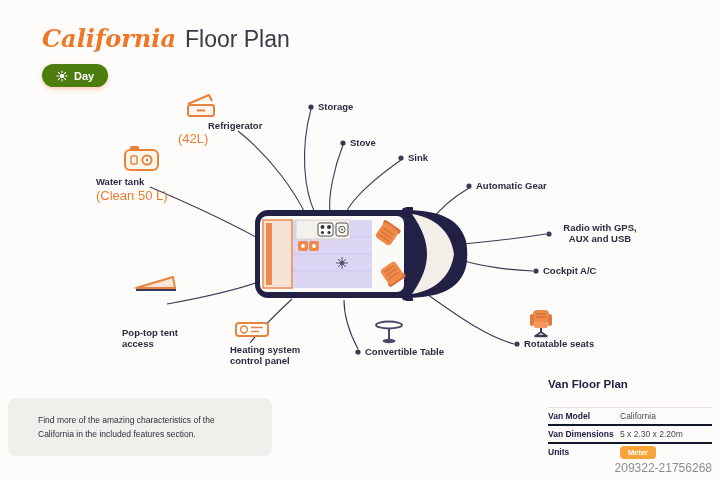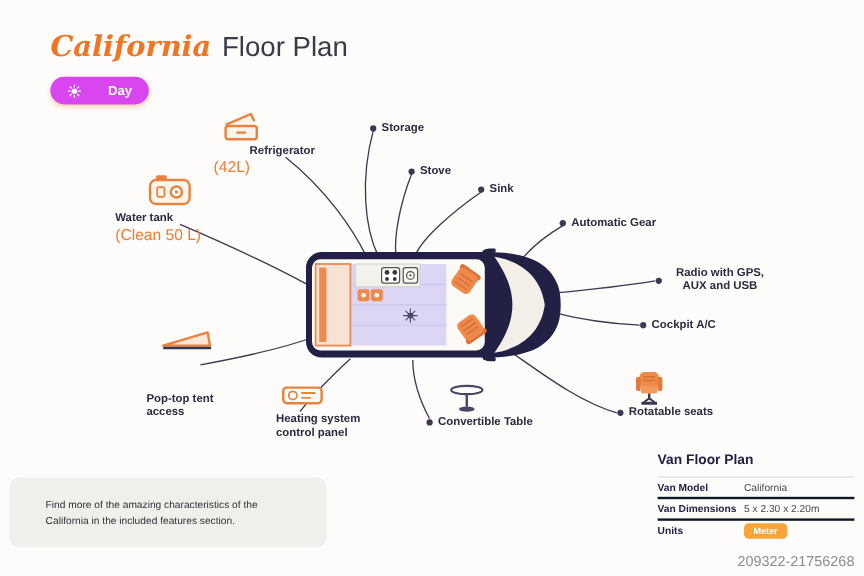--- a/index.html
+++ b/index.html
@@ -2,35 +2,35 @@
 <html><head>
 <meta charset="utf-8">
 <style>
   html,body{margin:0;padding:0;}
   #canvas{position:relative;width:720px;height:480px;background:#fdfcfa;overflow:hidden;
           font-family:"Liberation Sans",sans-serif;color:#2c2a40;}
   
   .title-wrap{position:absolute;left:42px;top:24px;display:flex;align-items:baseline;gap:9px;}
   .title-accent{font-family:"DejaVu Serif",serif;font-style:italic;font-weight:700;font-size:24px;color:#ee7624;}
   .title-rest{font-size:23px;font-weight:500;color:#3a3947;}
-  .day-pill{position:absolute;left:42px;top:64px;display:inline-flex;align-items:center;gap:22px;
-            background:#d946ef;border-radius:12px;height:23px;padding:0 14px;
+  .day-pill{position:absolute;left:42px;top:64px;display:inline-flex;align-items:center;gap:6px;
+            background:#4d7c0f;border-radius:12px;height:23px;padding:0 14px;
             box-shadow:0 2px 4px rgba(238,118,36,.35);cursor:pointer;}
   .day-pill span{color:#fff;font-weight:700;font-size:11px;}
   
   .callout-label{position:absolute;font-weight:700;font-size:9.5px;line-height:1.2;color:#2c2a40;}
   .callout-sub{position:absolute;font-weight:400;font-size:13px;color:#ee7d33;}
   .icon-abs{position:absolute;}
   
   .note-box{position:absolute;left:8px;top:398px;width:264px;height:58px;background:#f1efec;
             border-radius:8px;display:flex;align-items:center;}
   .note-box div{padding-left:30px;padding-right:12px;font-size:8.5px;line-height:1.65;color:#2f2e3c;width:212px;}
   
   .info-panel{position:absolute;left:548px;top:378px;width:164px;}
-  .info-title{font-size:11.5px;font-weight:700;color:#232046;padding-bottom:7px;border-bottom:1px solid #e4e1dc;}
+  .info-title{font-size:11.5px;font-weight:700;color:#232046;padding-bottom:17px;border-bottom:1px solid #e4e1dc;}
   .info-row{display:flex;align-items:center;height:16px;border-bottom:2px solid #0f172a;font-size:8.5px;}
   .info-row:last-child{border-bottom:none;}
   .info-row .lbl{font-weight:700;color:#232046;width:72px;}
   .info-row .val{color:#4a4947;}
   .badge{background:#f9a43b;color:#fff;font-weight:700;font-size:7.5px;padding:2px 8px;border-radius:4px;}
   .watermark{position:absolute;right:8px;bottom:5px;font-size:12px;color:#8d8d8d;}
   svg{display:block;}
 </style>
 </head>
 <body>

